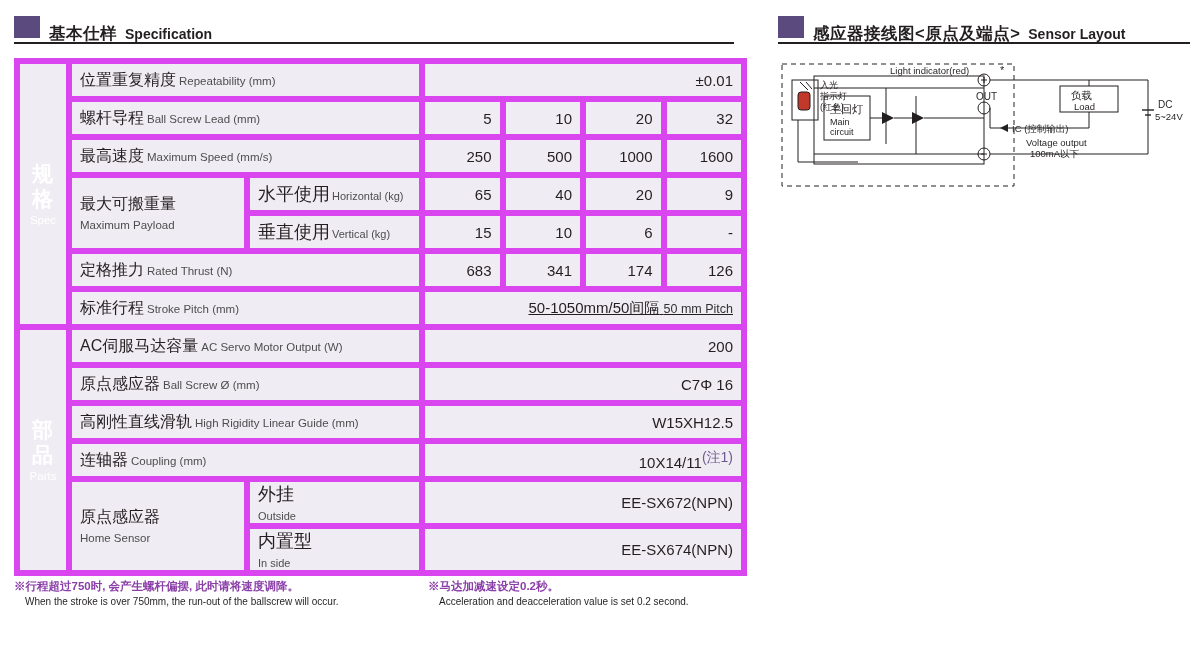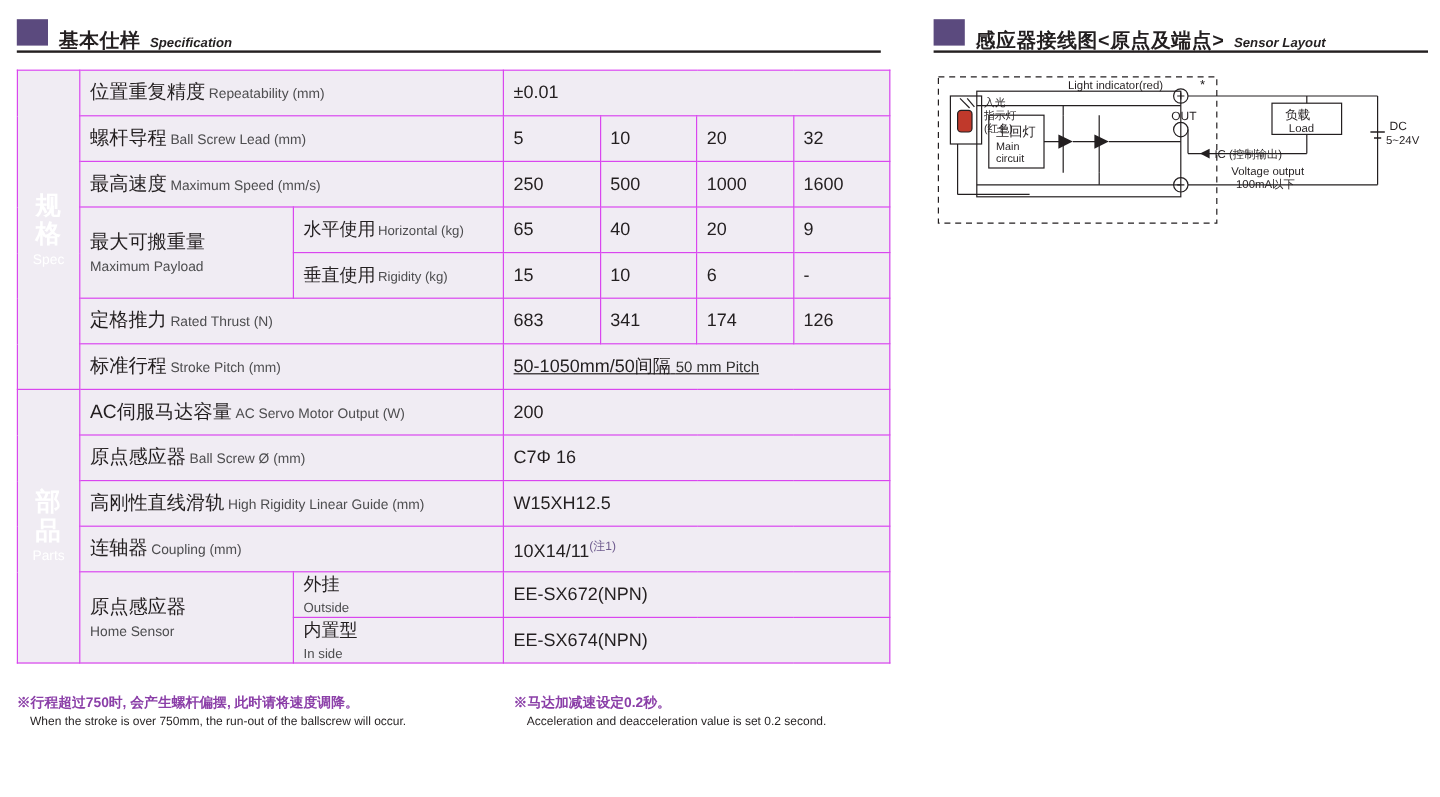--- a/index.html
+++ b/index.html
@@ -32,25 +32,24 @@
     white-space: nowrap;
     margin-top: 14px;
   }
   .sec-header .cn {
     font-size: 16.5px;
     font-weight: bold;
     letter-spacing: .5px;
     color: #231f20;
   }
   .sec-header .en {
-    font-size: 11px;
+    font-size: 14px;
     font-weight: bold;
     margin-left: 8px;
     color: #231f20;
-    font-style: italic;
   }
   .sec-rule {
     position: absolute;
     height: 2px;
     background: #231f20;
   }
 
   #spec-header { left: 14px; top: 14px; }
   #spec-rule { left: 14px; top: 42px; width: 720px; }
   #sensor-header { left: 778px; top: 14px; }
@@ -61,21 +60,21 @@
     position: absolute;
     left: 14px; top: 58px;
     width: 727px;
   }
   table.spec {
     border-collapse: collapse;
     width: 727px;
     table-layout: fixed;
   }
   table.spec td {
-    border: 1px solid #d946ef;
+    border: 6px solid #d946ef;
     padding: 0 8px;
     height: 38px;
     vertical-align: middle;
     font-size: 15px;
     background: #f0ecf3;
   }
   td.sidecat {
     background: #6e5b8e;
     color: #ffffff;
     text-align: center;
@@ -106,30 +105,30 @@
   td.label .en {
     font-size: 11.5px;
     color: #4d4d4f;
     margin-left: 3px;
   }
   td.sublabel {
     background: #e6e0ee;
     text-align: left;
     white-space: nowrap;
   }
-  td.sublabel .cn { font-size: 15px; text-align: center; }
+  td.sublabel .cn { font-size: 18px; text-align: center; }
   td.sublabel .en { font-size: 11px; color: #4d4d4f; margin-left: 2px; }
   td.val {
     background: #f5f3f8;
-    text-align: left;
+    text-align: right;
     font-size: 17px;
   }
   td.val.small { font-size: 15px; text-decoration: underline; }
   td.val .note {
-    font-size: 10px;
+    font-size: 14px;
     vertical-align: super;
     color: #6e5b8e;
     margin-top: 24px;
   }
   td.val .suffix {
     font-size: 12.5px;
     color: #333;
   }
 
   
@@ -260,21 +259,21 @@
             <span class="cn">水平使用</span><span class="en">Horizontal (kg)</span>
           </td>
           <td class="val">65</td>
           <td class="val">40</td>
           <td class="val">20</td>
           <td class="val">9</td>
         </tr>
 
         <tr>
           <td class="sublabel">
-            <span class="cn">垂直使用</span><span class="en">Rigidity (kg)</span>
+            <span class="cn">垂直使用</span><span class="en">Vertical (kg)</span>
           </td>
           <td class="val">15</td>
           <td class="val">10</td>
           <td class="val">6</td>
           <td class="val">-</td>
         </tr>
 
         <tr>
           <td class="label" colspan="2">
             <span class="cn">定格推力</span><span class="en">Rated Thrust (N)</span>

